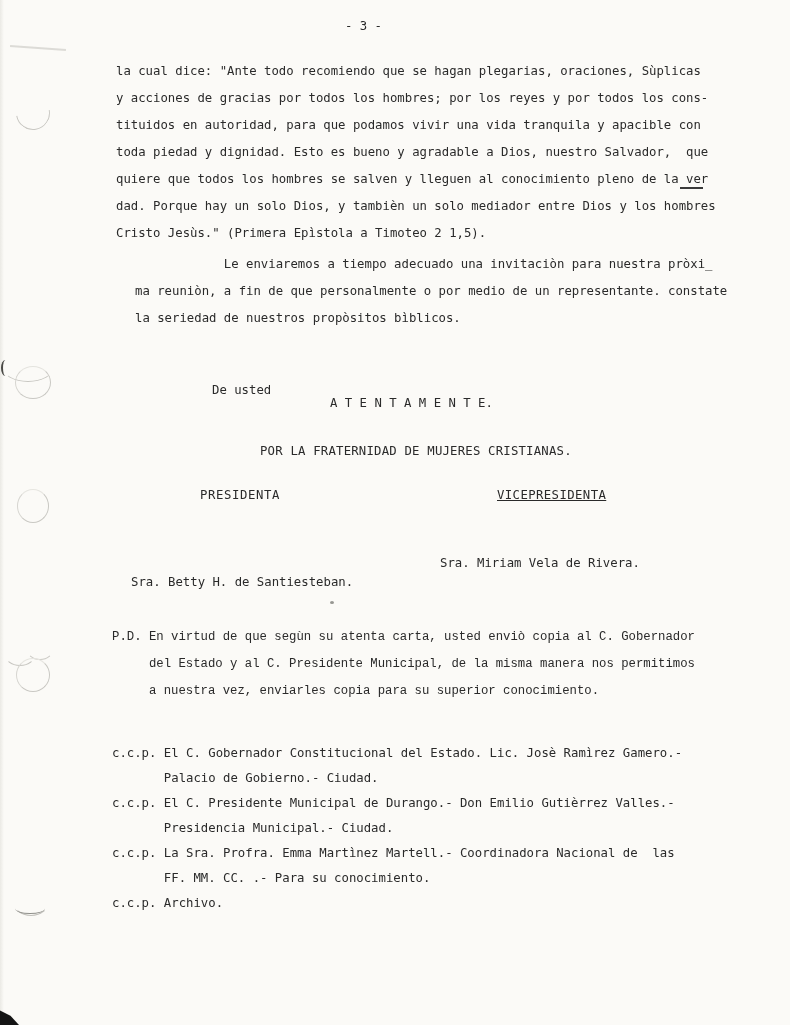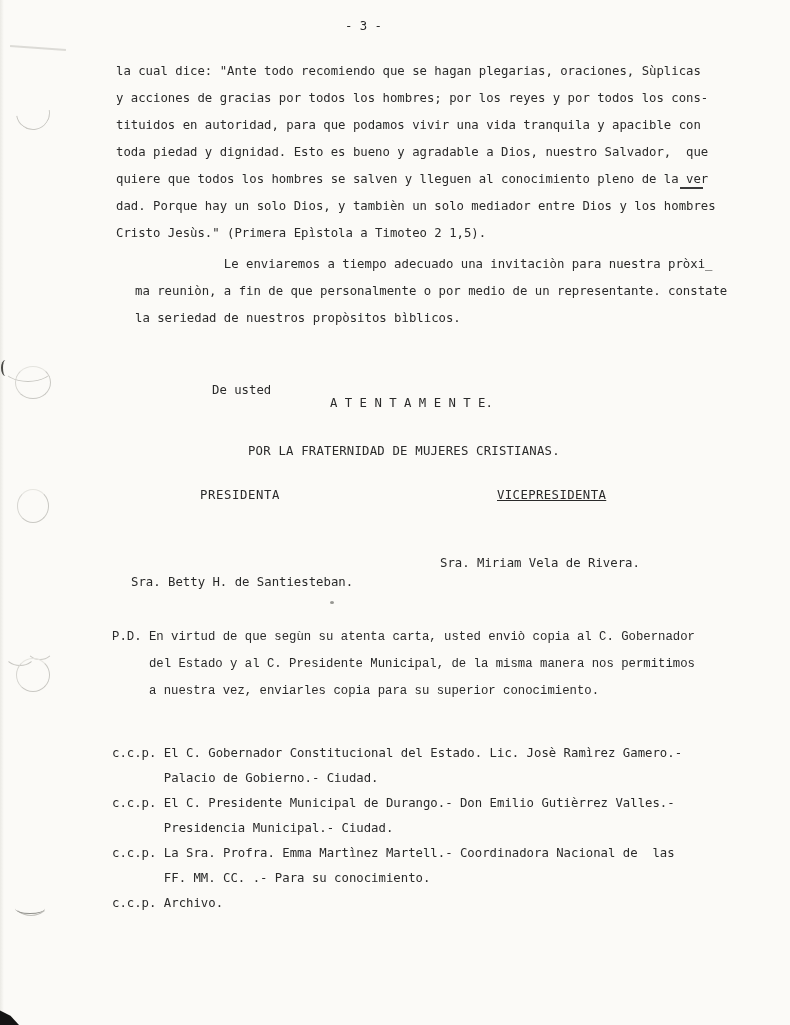--- a/index.html
+++ b/index.html
@@ -99,21 +99,21 @@
   <div class="underline-mark" style="left:680px;top:187px;width:23px;"></div>
 
   <div class="txt" style="left:116px;top:251px;margin-left:19px;">            Le enviaremos a tiempo adecuado una invitaciòn para nuestra pròxi_
 ma reuniòn, a fin de que personalmente o por medio de un representante. constate
 la seriedad de nuestros propòsitos bìblicos.</div>
 
   <div class="txt" style="left:212px;top:345px;margin-top:32px;">De usted</div>
 
   <div class="txt" style="left:318px;top:390px;margin-left:12px;">A T E N T A M E N T E.</div>
 
-  <div class="txt" style="left:248px;top:438px;letter-spacing:0.2px;">POR LA FRATERNIDAD DE MUJERES CRISTIANAS.</div>
+  <div class="txt" style="left:260px;top:438px;letter-spacing:0.2px;">POR LA FRATERNIDAD DE MUJERES CRISTIANAS.</div>
 
   <div class="txt" style="left:200px;top:482px;letter-spacing:0.6px;">PRESIDENTA</div>
   <div class="txt" style="left:497px;top:482px;letter-spacing:0.4px;text-decoration:underline;">VICEPRESIDENTA</div>
 
   <div class="txt" style="left:131px;top:550px;margin-top:19px;">Sra. Betty H. de Santiesteban.</div>
   <div class="txt" style="left:440px;top:550px;">Sra. Miriam Vela de Rivera.</div>
 
   <div class="dot-mark" style="left:330px;top:601px;"></div>
 
   <div class="txt" style="left:112px;top:624px;font-family:Liberation Mono, monospace;">P.D. En virtud de que segùn su atenta carta, usted enviò copia al C. Gobernador

